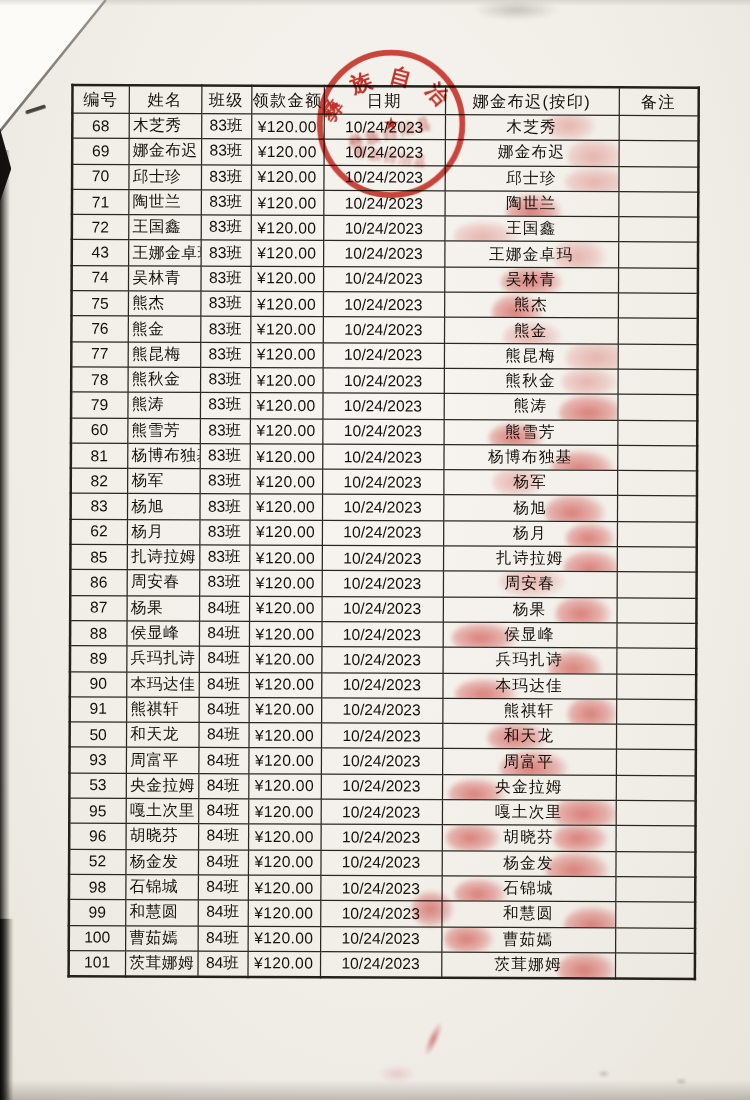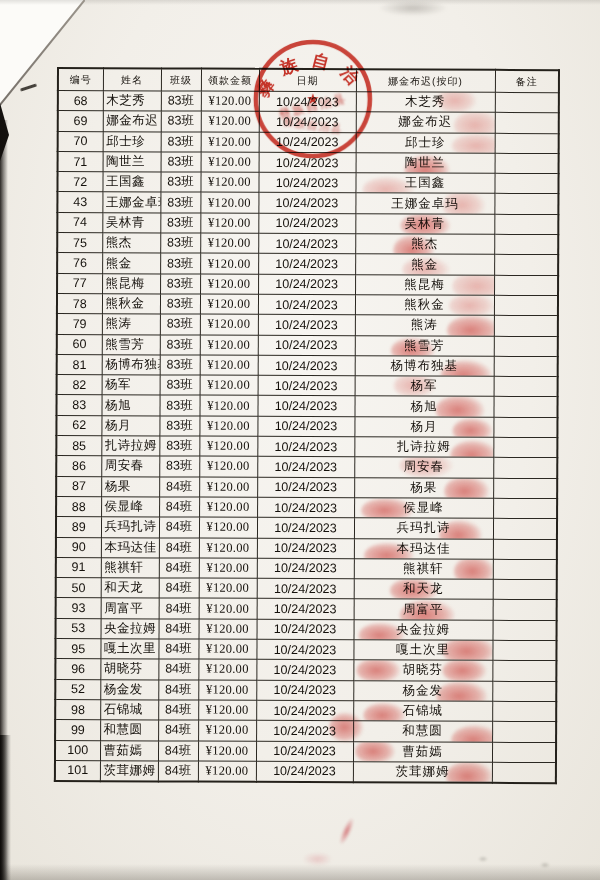--- a/index.html
+++ b/index.html
@@ -21,26 +21,26 @@
     position:absolute;left:57px;top:68px;width:501px;
     border-collapse:collapse;table-layout:fixed;
     border:2.2px solid #26231d;
     filter:contrast(1.02);
   }
   .ledger th,.ledger td{
     border:1.6px solid #2d2a24;
     padding:0;text-align:center;color:#17130e;
     overflow:hidden;white-space:nowrap;font-weight:normal;
   }
-  .ledger thead th{height:21px;font-size:10px;letter-spacing:1px;}
+  .ledger thead th{height:21px;font-size:13px;letter-spacing:1px;}
   .ledger tbody td{height:19.3px;font-size:12.5px;}
   td.c-name{text-align:left;padding-left:3px;font-size:13px;letter-spacing:0.5px;}
   td.c-signature{position:relative;font-size:13px;letter-spacing:1px;}
   td.c-signature .sig{position:relative;z-index:1;}
-  td.c-amount{letter-spacing:0.3px;font-family:Liberation Serif, serif;}
+  td.c-amount{letter-spacing:0.3px;}
   
   .fp{position:absolute;border-radius:50%;filter:blur(1.6px);
       mix-blend-mode:multiply;pointer-events:none;z-index:2;}
   .fp1{background:radial-gradient(ellipse at 45% 50%, rgba(207,62,55,0.34) 0%, rgba(207,62,55,0.17) 48%, rgba(207,62,55,0) 74%);}
   .fp2{background:radial-gradient(ellipse at 45% 50%, rgba(193,36,30,0.55) 0%, rgba(200,48,42,0.30) 50%, rgba(200,48,42,0) 76%);}
   .fp-extra{position:absolute;width:34px;height:30px;left:332px;top:712px;}
   
   .stamp{
     position:absolute;left:249px;top:34px;width:128px;height:130px;
     mix-blend-mode:multiply;filter:blur(0.35px);z-index:3;opacity:0.95;

